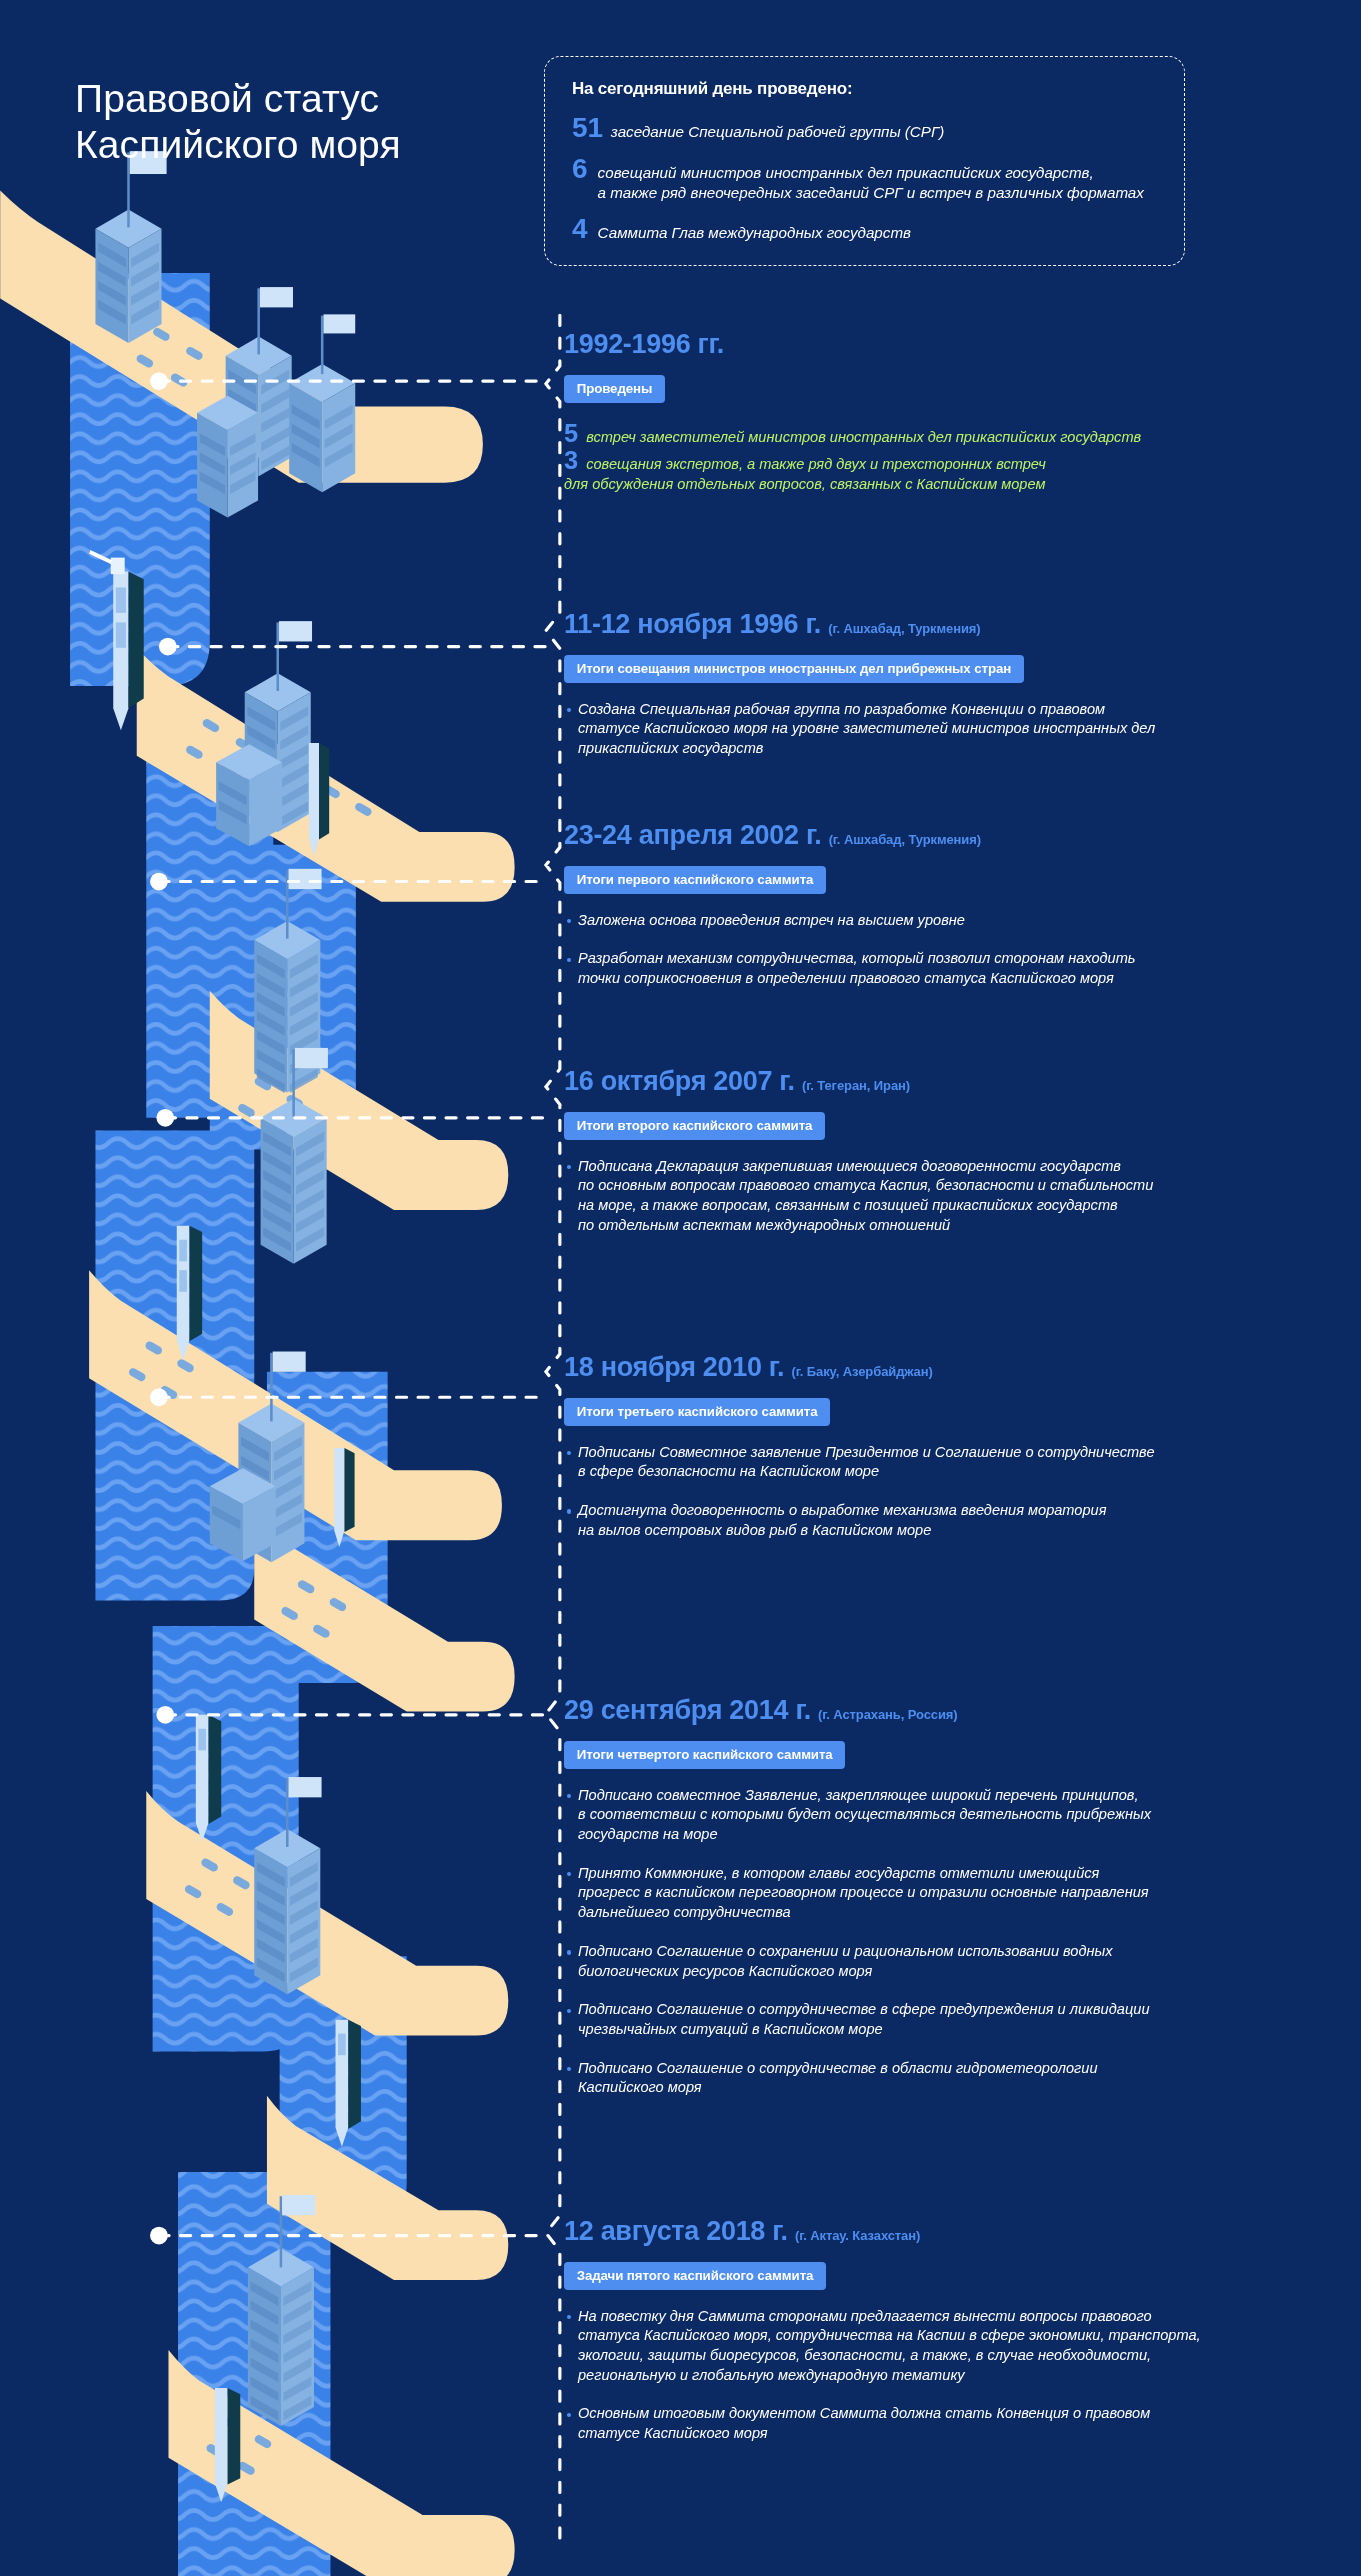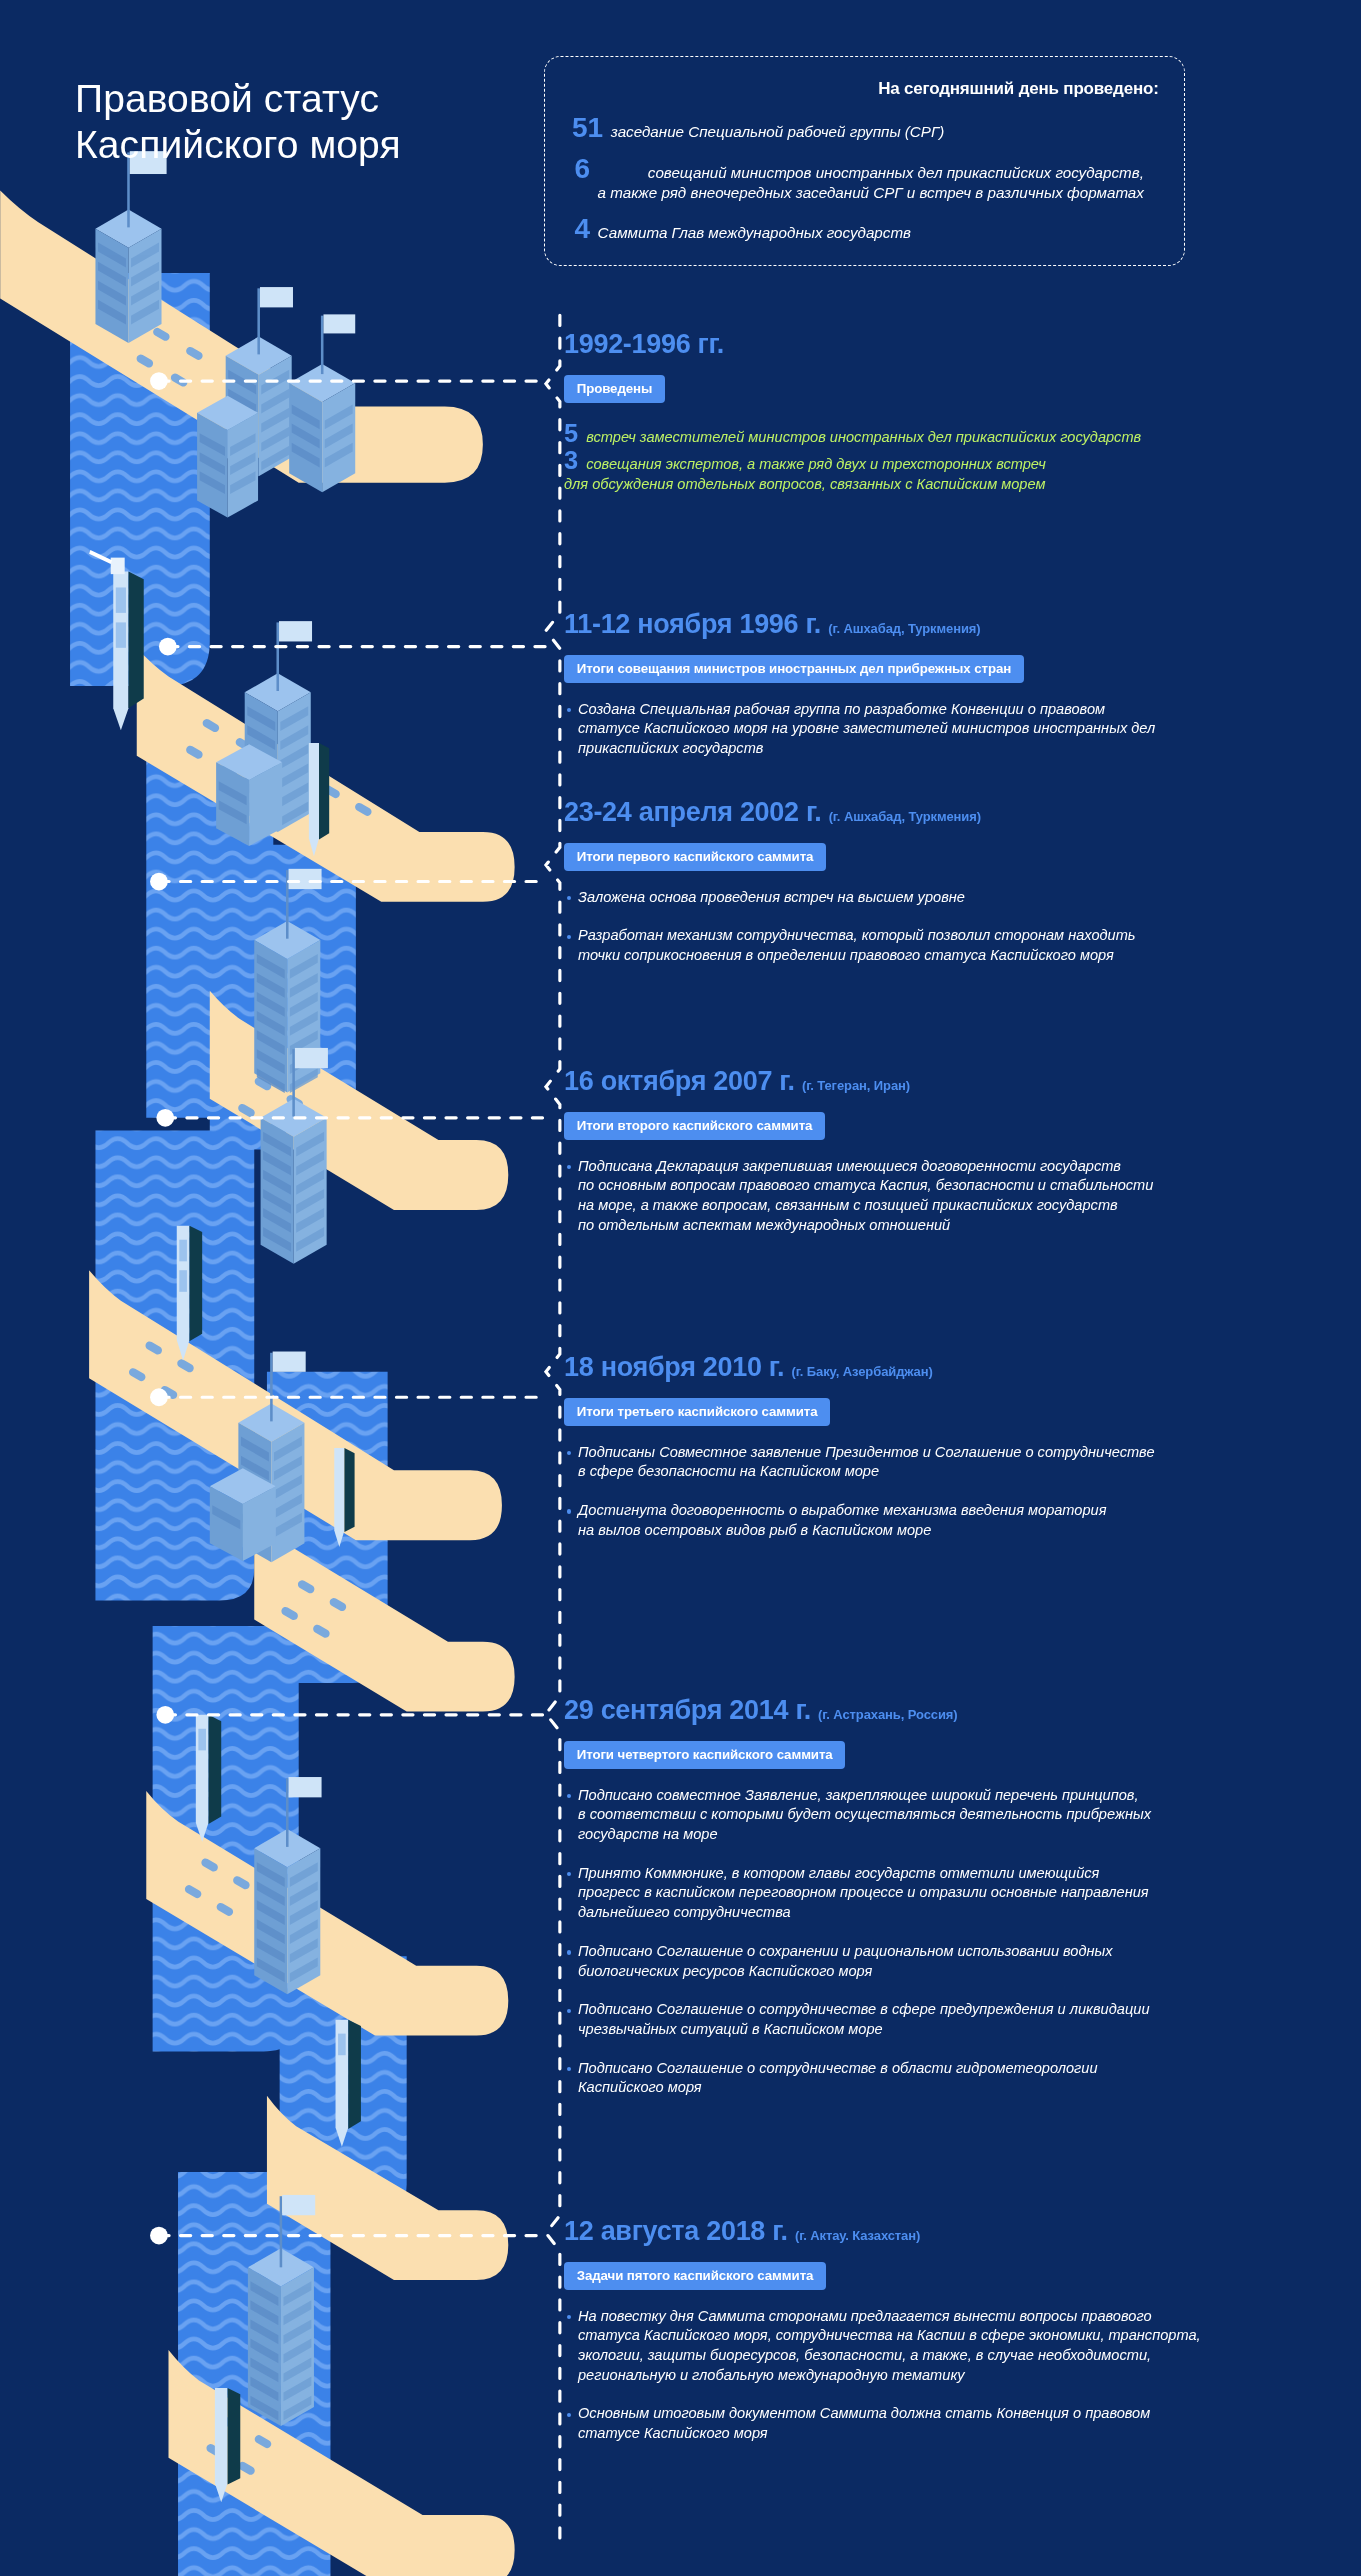--- a/index.html
+++ b/index.html
@@ -57,21 +57,20 @@
   }
 
   #summary-box {
     position: absolute;
     left: 544px;
     top: 56px;
     width: 641px;
     padding: 21.6px 25.4px 19px 27px;
     border: 1.9px dashed #ffffff;
     border-radius: 16.5px;
-    text-align: right;
   }
   .summary-heading {
     font-size: 17px;
     font-weight: 700;
     color: #ffffff;
     margin: 0 0 16.5px 0;
     letter-spacing: -0.2px;
   }
   .summary-row {
     display: flex;
@@ -671,21 +670,21 @@
             <span class="tl-stat-num">3</span>
             <span class="tl-stat-txt">совещания экспертов, а также ряд двух и трехсторонних встреч</span>
           </div>
           <div class="tl-stat-txt" style="margin-left: 0px;">для обсуждения отдельных вопросов, связанных с Каспийским морем</div>
         </div></div>
       <div class="tl-entry" style="top: 610px;"><div class="tl-date"><span>11-12 ноября 1996 г.</span> <span class="tl-city">(г. Ашхабад, Туркмения)</span></div><div class="tl-badge">Итоги совещания министров иностранных дел прибрежных стран</div><ul class="tl-bullets">
           <li class="tl-bullet">Создана Специальная рабочая группа по разработке Конвенции о правовом
 статусе Каспийского моря на уровне заместителей министров иностранных дел
 прикаспийских государств</li>
         </ul></div>
-      <div class="tl-entry" style="top: 798px;"><div class="tl-date"><span>23-24 апреля 2002 г.</span> <span class="tl-city">(г. Ашхабад, Туркмения)</span></div><div class="tl-badge">Итоги первого каспийского саммита</div><ul class="tl-bullets">
+      <div class="tl-entry" style="top: 821px;"><div class="tl-date"><span>23-24 апреля 2002 г.</span> <span class="tl-city">(г. Ашхабад, Туркмения)</span></div><div class="tl-badge">Итоги первого каспийского саммита</div><ul class="tl-bullets">
           <li class="tl-bullet gap">Заложена основа проведения встреч на высшем уровне</li>
           <li class="tl-bullet gap">Разработан механизм сотрудничества, который позволил сторонам находить
 точки соприкосновения в определении правового статуса Каспийского моря</li>
         </ul></div>
       <div class="tl-entry" style="top: 1067px;"><div class="tl-date"><span>16 октября 2007 г.</span> <span class="tl-city">(г. Тегеран, Иран)</span></div><div class="tl-badge">Итоги второго каспийского саммита</div><ul class="tl-bullets">
           <li class="tl-bullet">Подписана Декларация закрепившая имеющиеся договоренности государств
 по основным вопросам правового статуса Каспия, безопасности и стабильности
 на море, а также вопросам, связанным с позицией прикаспийских государств
 по отдельным аспектам международных отношений</li>
         </ul></div>

